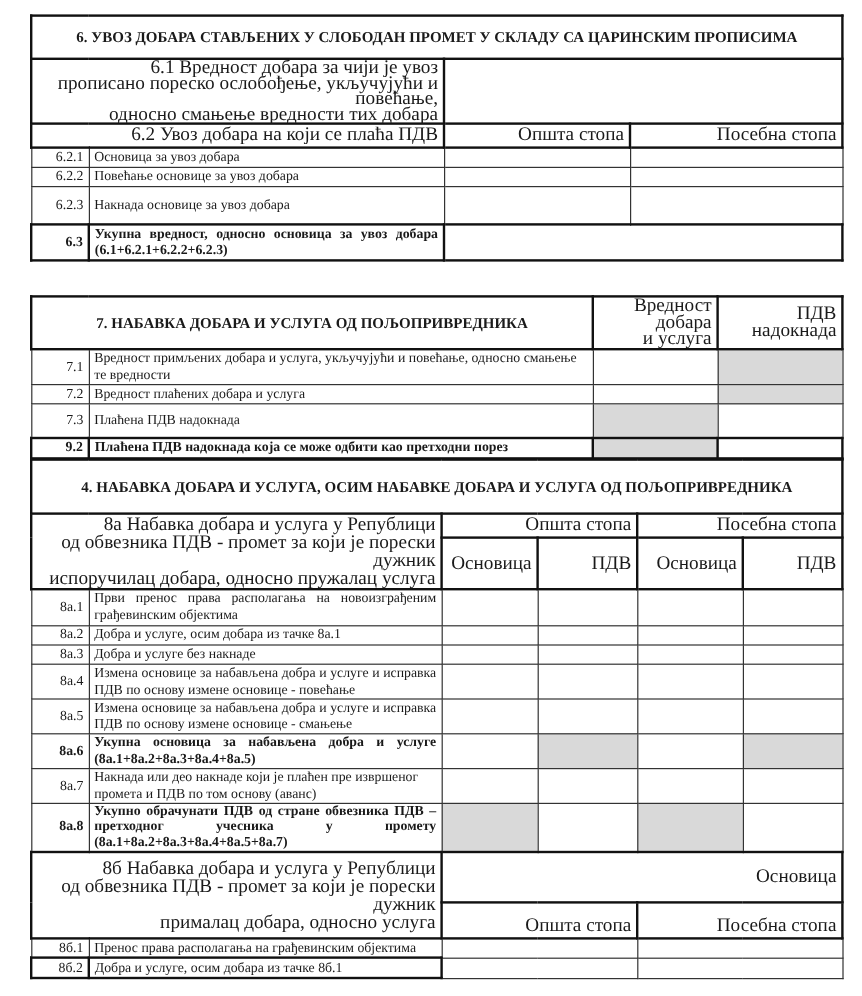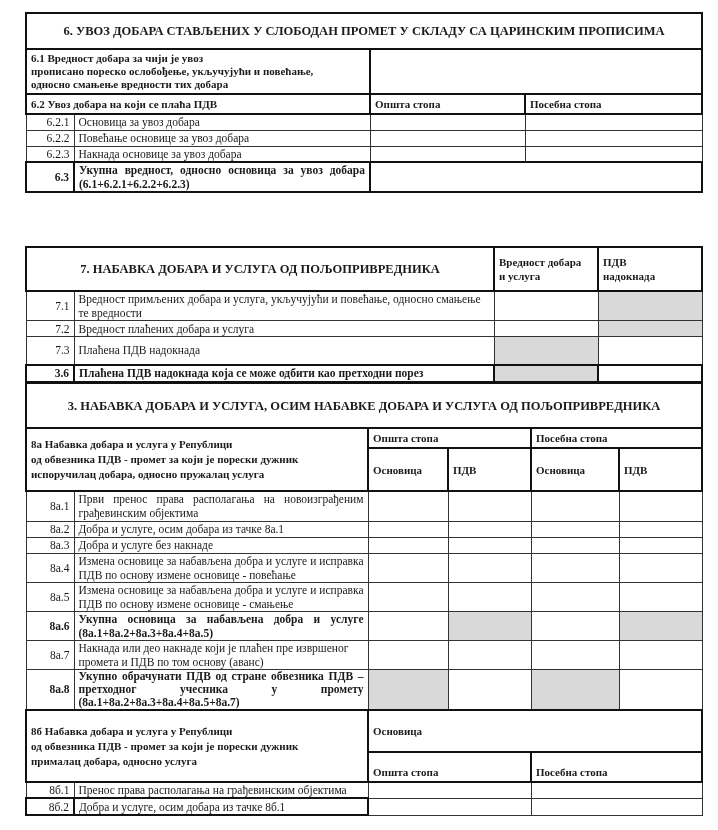--- a/index.html
+++ b/index.html
@@ -2,21 +2,21 @@
 <html><head>
 <meta charset="utf-8">
 <style>
   html, body { margin: 0; padding: 0; background: #ffffff; }
   body { width: 718px; height: 830px; position: relative; overflow: hidden;
          font-family: "Liberation Serif", "DejaVu Serif", serif; color: #1a1a1a; }
   table { border-collapse: collapse; position: absolute; left: 25px; table-layout: fixed; }
   td { border: 1px solid #333; padding: 0 4px; font-size: 11.5px; line-height: 14px; vertical-align: middle; }
   .thick { border: 2px solid #111; margin-top: 40px; }
   .title { text-align: center; font-weight: bold; font-size: 12.5px; }
-  .hdr { text-align: left; font-weight: bold; font-size: 11px; }
+  .hdr { text-align: right; font-weight: normal; font-size: 16px; }
   .num { text-align: right; padding-right: 4px; }
   .b { font-weight: bold; }
   .gray { background: #d9d9d9; }
   .just { text-align: justify; text-align-last: left; }
   .lastjust { text-align: justify; text-align-last: justify; }
 </style>
 </head>
 <body>
 
 <table style="top:12px; width:676px;">
@@ -48,21 +48,21 @@
     <td>Основица за увоз добара</td>
     <td></td>
     <td></td>
   </tr>
   <tr style="height:16px">
     <td class="num">6.2.2</td>
     <td>Повећање основице за увоз добара</td>
     <td></td>
     <td></td>
   </tr>
-  <tr style="height:16px">
+  <tr style="height:32px">
     <td class="num">6.2.3</td>
     <td>Накнада основице за увоз добара</td>
     <td></td>
     <td></td>
   </tr>
   <tr style="height:30px">
     <td class="num b thick">6.3</td>
     <td class="b just thick">Укупна вредност, односно основица за увоз добара (6.1+6.2.1+6.2.2+6.2.3)</td>
     <td colspan="2" class="thick"></td>
   </tr>
@@ -100,40 +100,40 @@
     <td></td>
     <td class="gray"></td>
   </tr>
   <tr style="height:28px">
     <td class="num">7.3</td>
     <td>Плаћена ПДВ надокнада</td>
     <td class="gray"></td>
     <td></td>
   </tr>
   <tr style="height:17px">
-    <td class="num b thick">3.6</td>
+    <td class="num b thick">9.2</td>
     <td class="b thick">Плаћена ПДВ надокнада која се може одбити као претходни порез</td>
     <td class="gray thick"></td>
     <td class="thick"></td>
   </tr>
 </tbody>
   </table>
 
 <table style="top:382px; width:676px;">
   <colgroup>
       <col style="width:48px">
       <col style="width:294px">
       <col style="width:80px">
       <col style="width:83px">
       <col style="width:88px">
       <col style="width:83px">
     </colgroup>
   <tbody>
       <tr style="height:45px">
-    <td colspan="6" class="title thick">3. НАБАВКА ДОБАРА И УСЛУГА, ОСИМ НАБАВКЕ ДОБАРА И УСЛУГА ОД ПОЉОПРИВРЕДНИКА</td>
+    <td colspan="6" class="title thick">4. НАБАВКА ДОБАРА И УСЛУГА, ОСИМ НАБАВКЕ ДОБАРА И УСЛУГА ОД ПОЉОПРИВРЕДНИКА</td>
   </tr>
   <tr style="height:20px">
     <td colspan="2" rowspan="2" class="hdr thick" style="line-height:15px">
       <span>8а Набавка добара и услуга у Републици</span><br>
       <span>од обвезника ПДВ - промет за који је порески дужник</span><br>
       <span>испоручилац добара, односно пружалац услуга</span>
     </td>
     <td colspan="2" class="hdr thick">Општа стопа</td>
     <td colspan="2" class="hdr thick">Посебна стопа</td>
   </tr>

